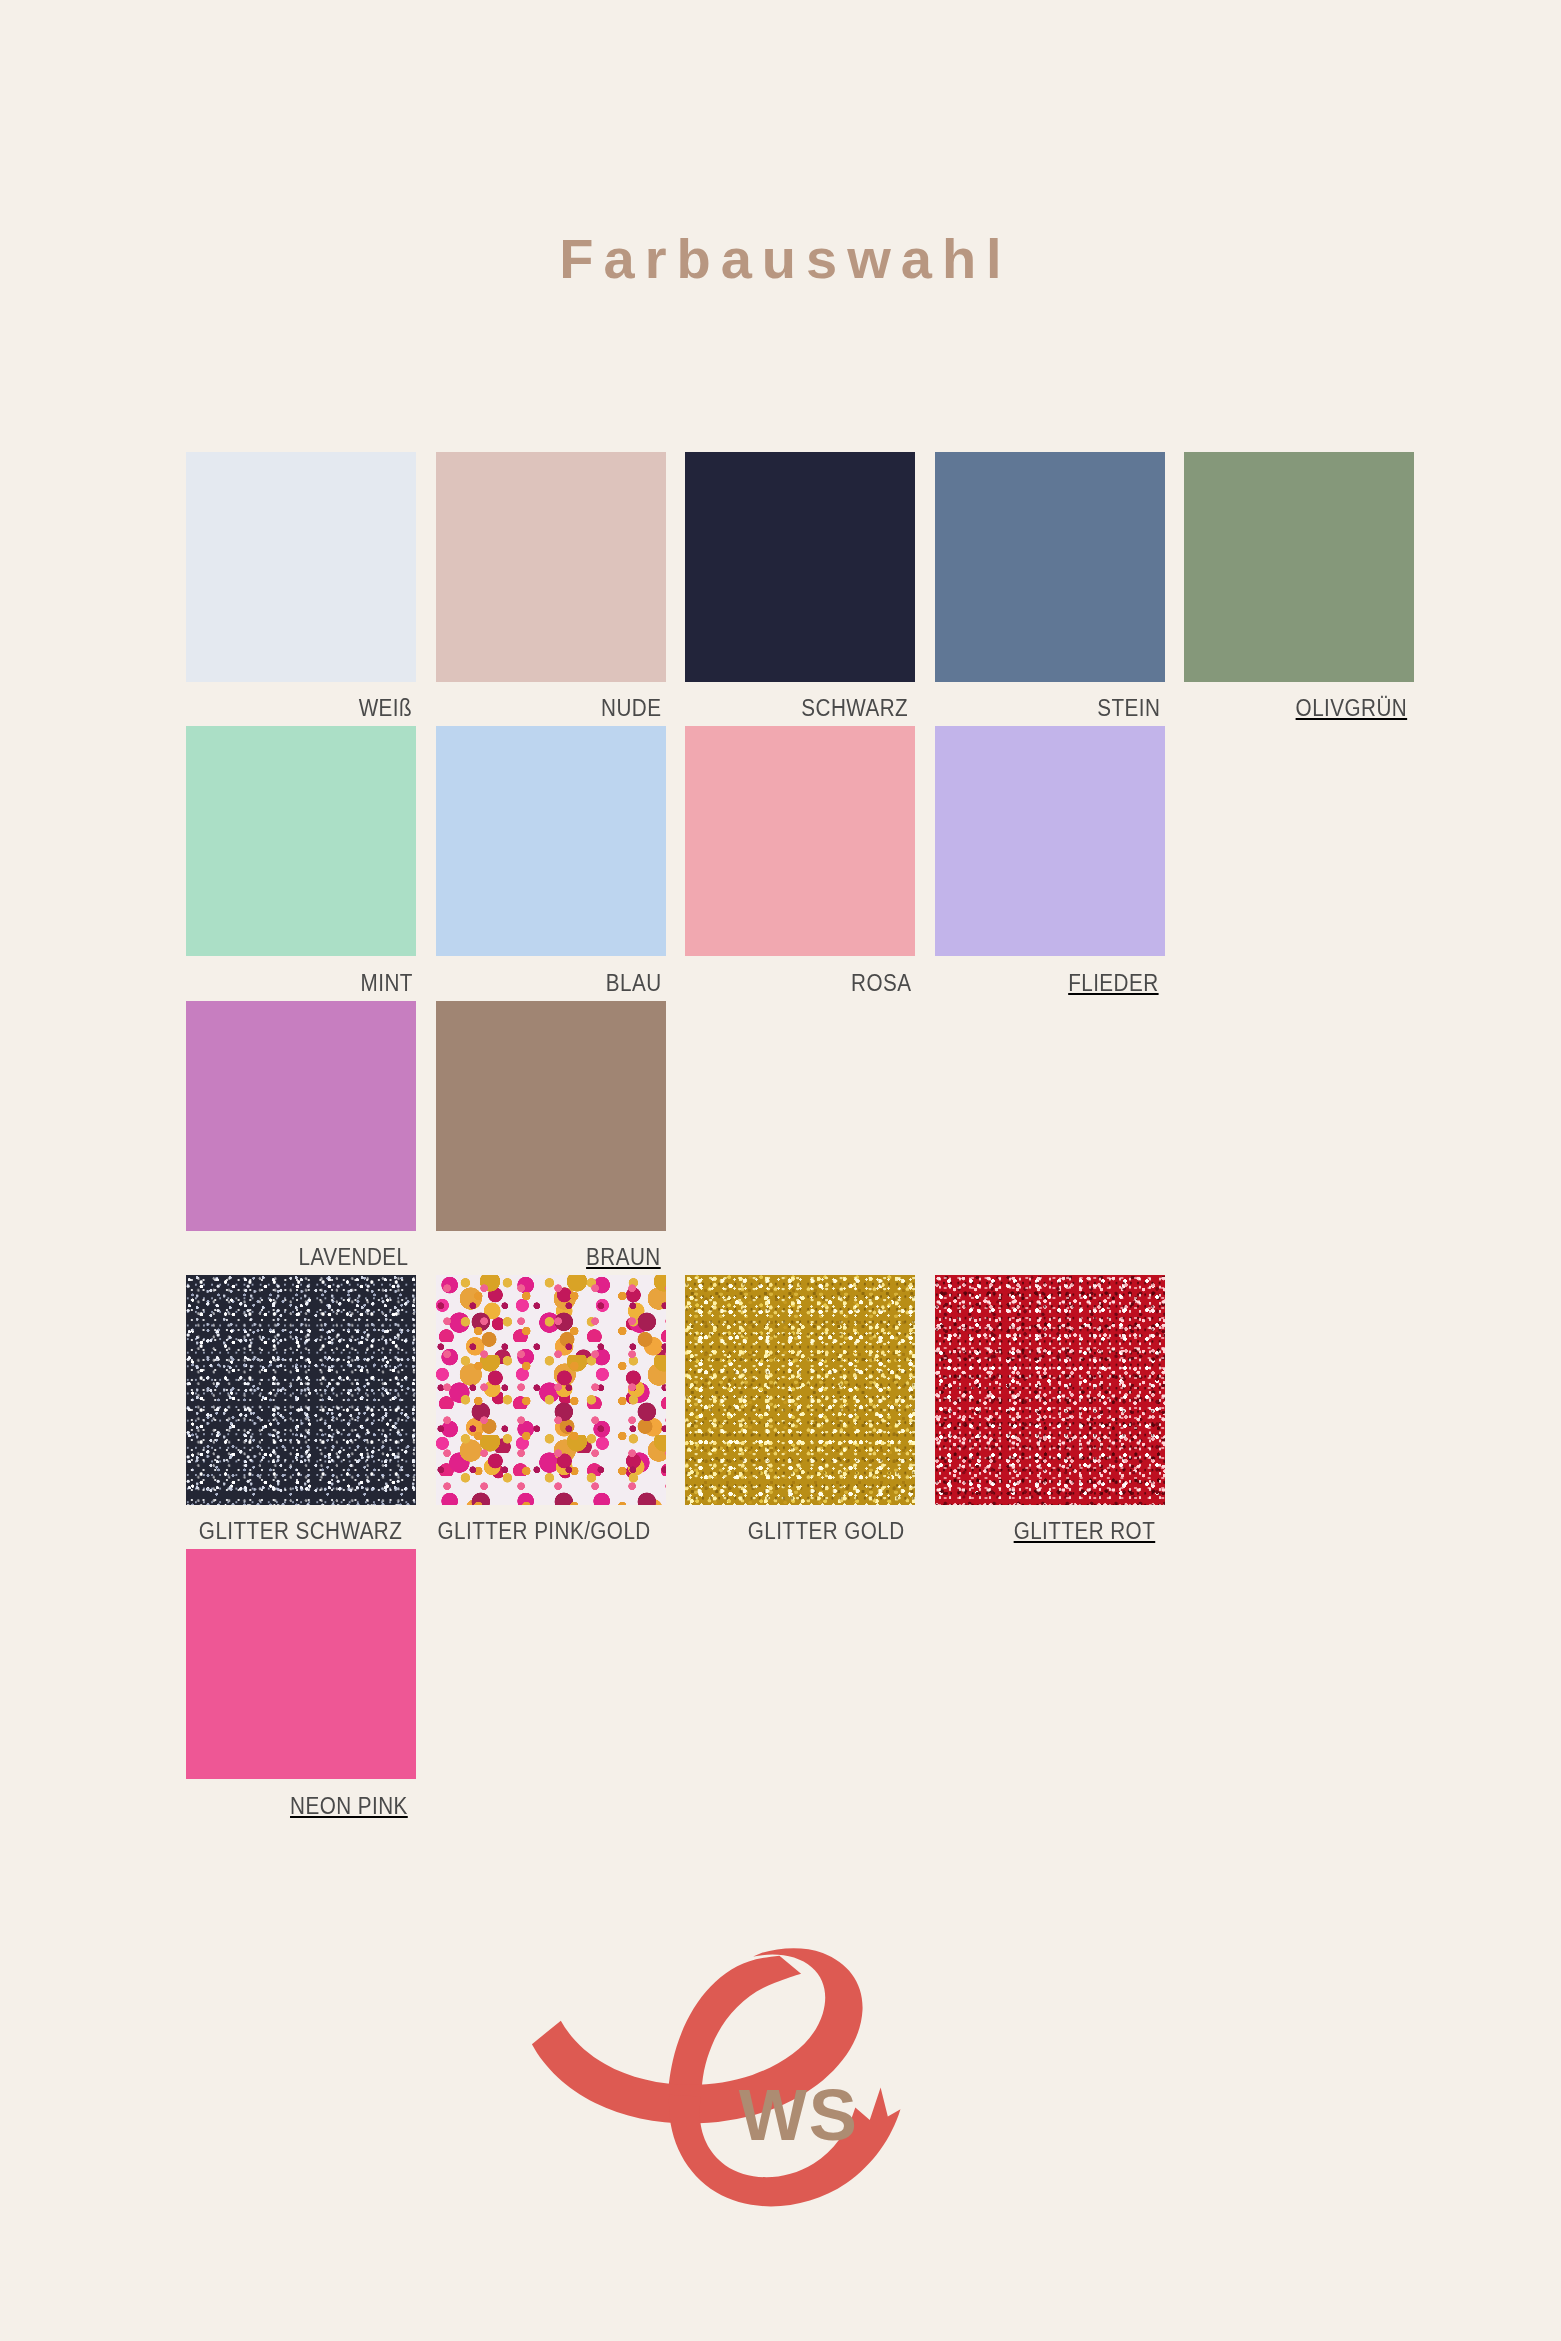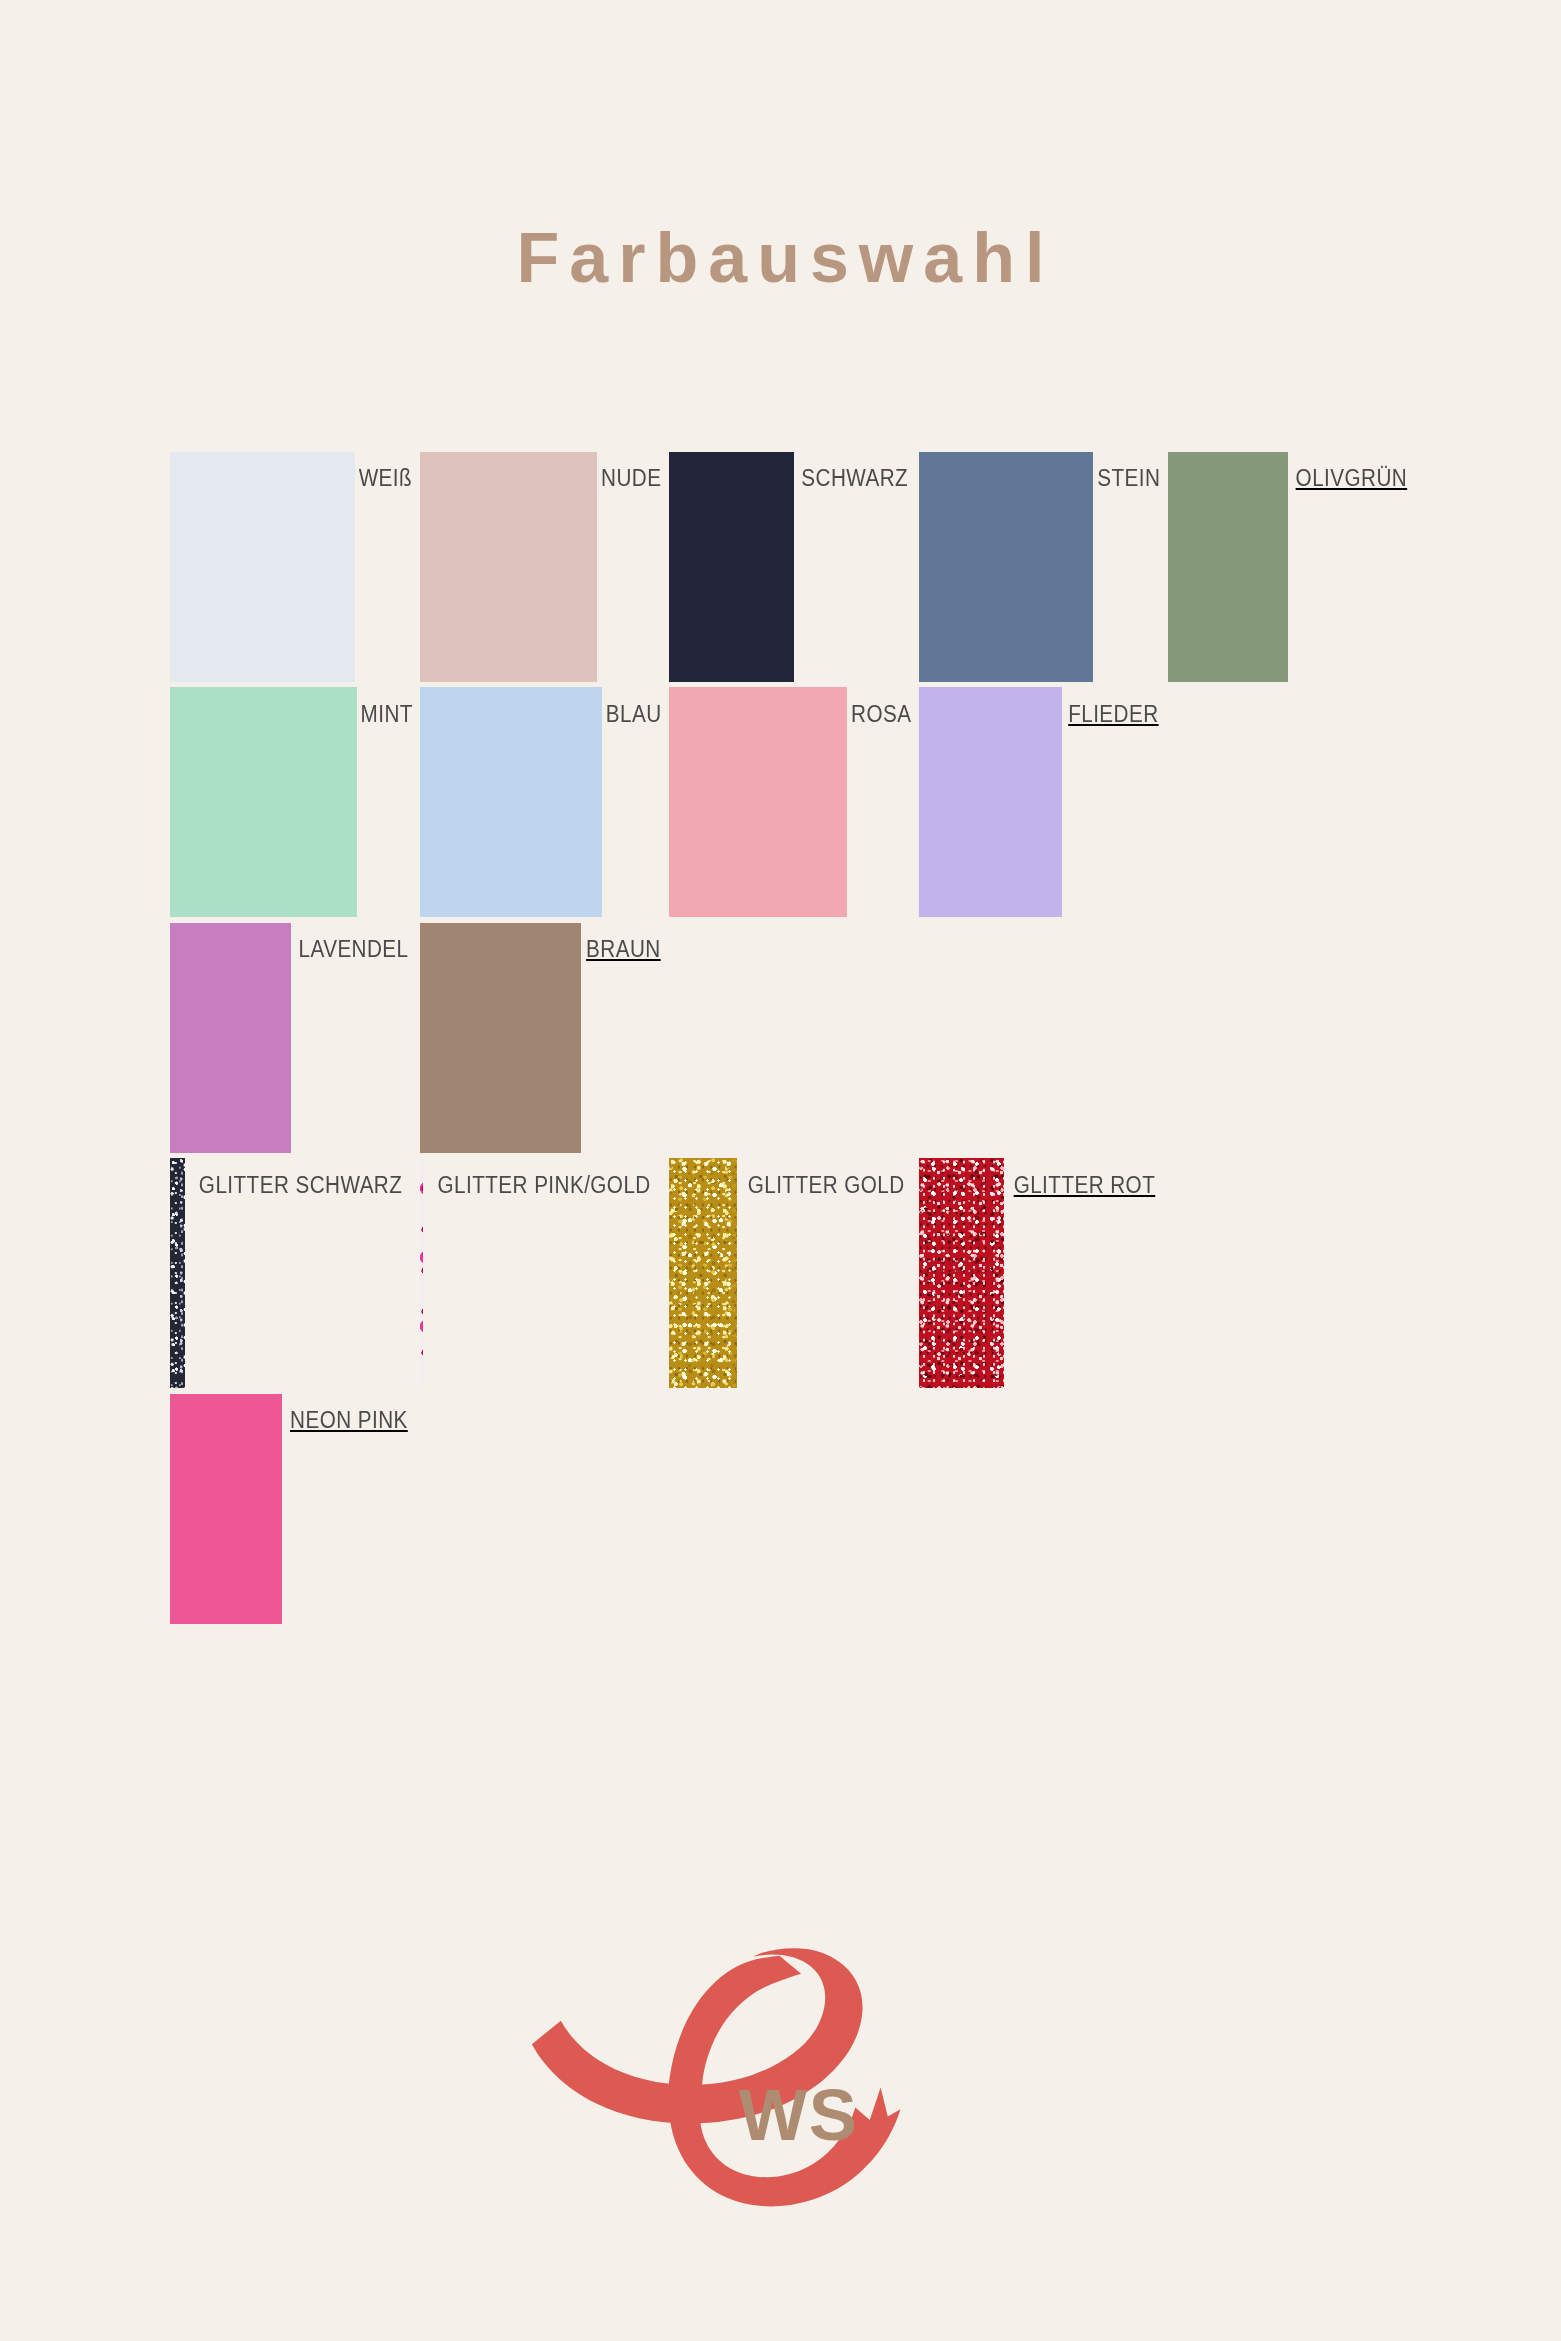--- a/index.html
+++ b/index.html
@@ -25,25 +25,25 @@
   
   .title-wrap {
     position: absolute;
     top: 222px;
     left: 0;
     width: 1561px;
     text-align: center;
   }
   .page-title {
     font-family: "Liberation Sans", sans-serif;
-    font-size: 70px;
+    font-size: 56px;
     font-weight: 700;
     letter-spacing: 10px;
     color: #B89781;
-    margin: 0;
+    margin: 8px;
     line-height: 1.05;
     text-indent: 10px;
   }
 
   
   .palette {
     position: absolute;
     top: 452px;
     left: 170px;
     width: 1247px;
@@ -52,22 +52,22 @@
     display: flex;
     flex-wrap: nowrap;
     justify-content: flex-start;
     align-items: flex-start;
     margin-bottom: 5.4px;
   }
   .swatch-cell {
     width: 246px;
     margin-right: 3.6px;
     display: flex;
-    flex-direction: row;
-    align-items: flex-start;
+    flex-direction: column;
+    align-items: flex-end;
   }
   .swatch-cell:last-child { margin-right: 0; text-decoration: underline; }
 
   .swatch-chip {
     width: 230px;
     height: 230px;
     position: relative;
     overflow: hidden;
     background-color: #ddd;
   }

